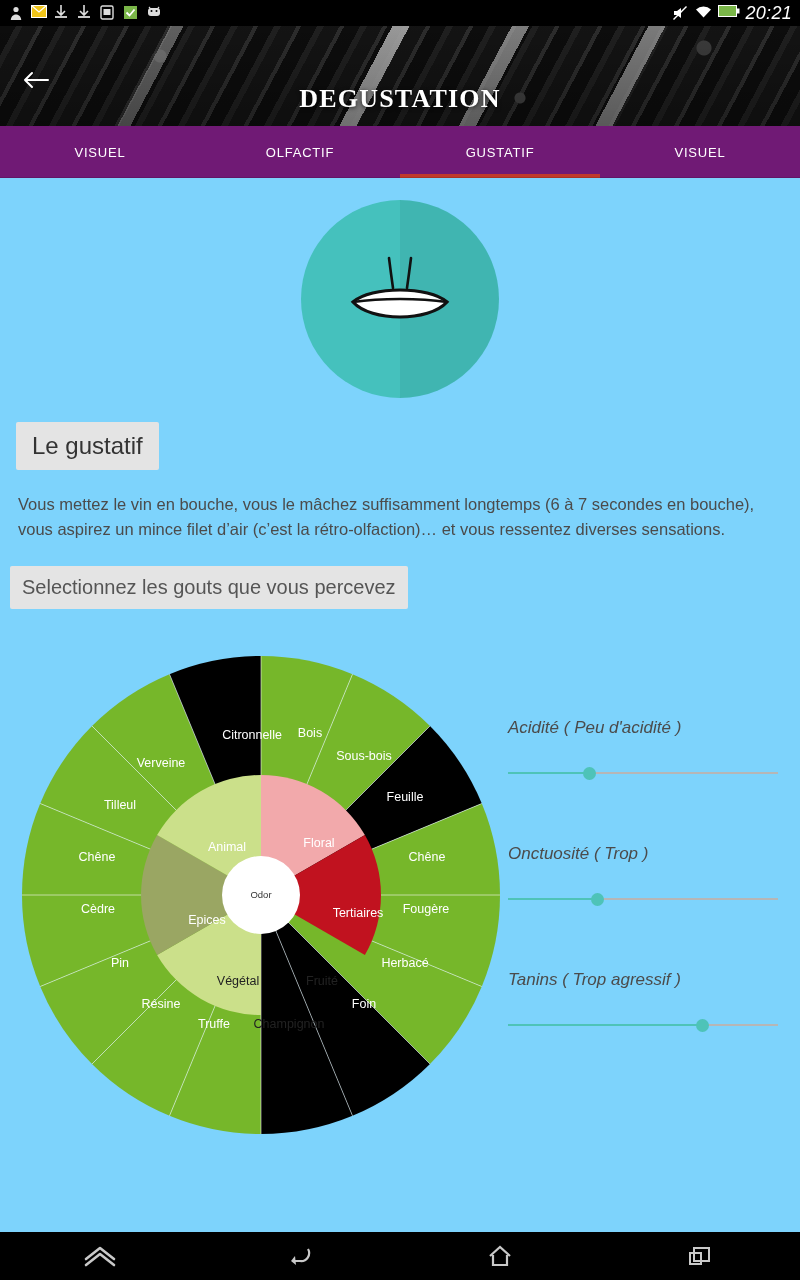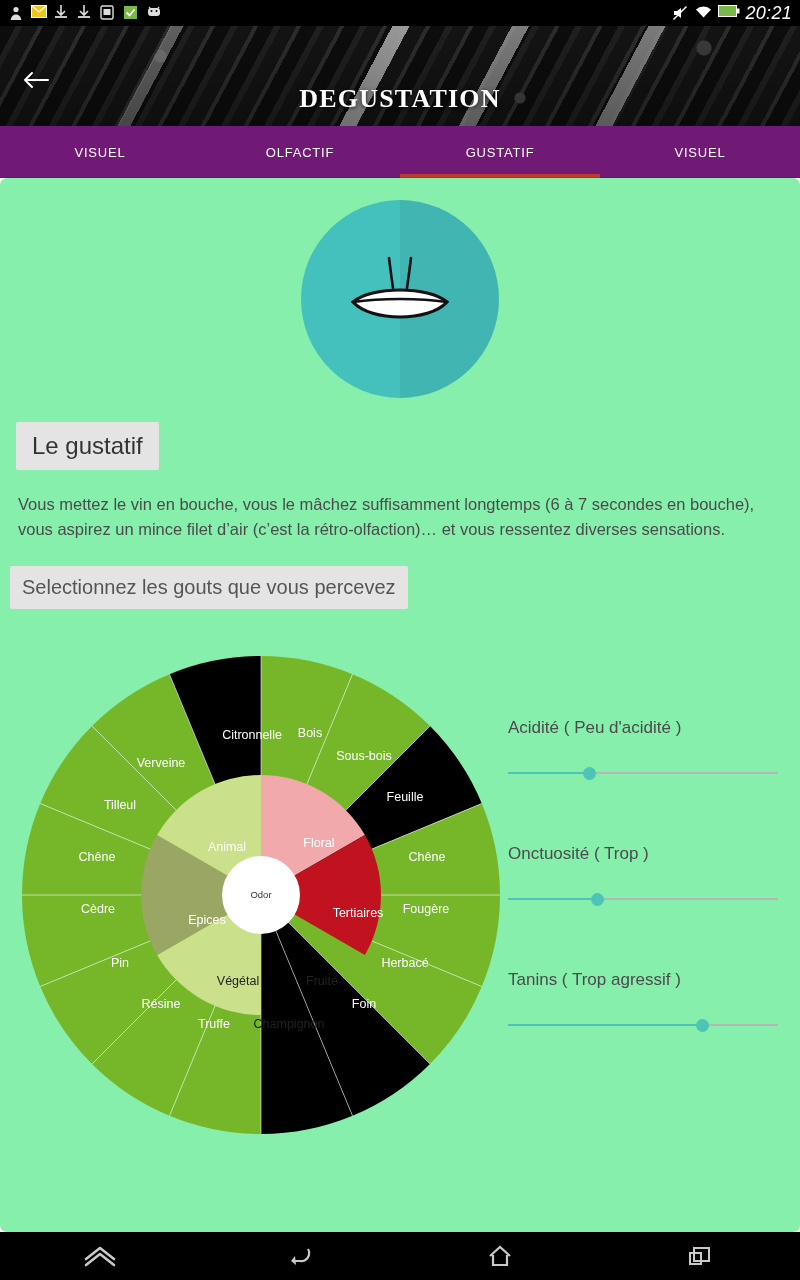--- a/index.html
+++ b/index.html
@@ -133,23 +133,22 @@
     background: #c0392b;
   }
 
   
   .content {
     position: absolute;
     top: 178px;
     left: 0;
     right: 0;
     bottom: 48px;
-    background: #86efac;
+    background: #7dd3fc;
     overflow: hidden;
-    border-radius: 7px;
   }
 
   .hero-circle {
     width: 198px;
     height: 198px;
     border-radius: 50%;
     background: #45c1bd;
     margin: 22px auto 0;
     position: relative;
   }
@@ -214,20 +213,21 @@
     font-size: 9.5px;
     fill: #333333;
   }
 
   
   .sliders {
     position: absolute;
     left: 508px;
     top: 540px;
     width: 270px;
+    font-style: italic;
   }
   .slider-group { margin-bottom: 62px; }
   .slider-title {
     font-size: 17px;
     color: #4b4b4b;
     margin-bottom: 26px;
   }
   .slider-track {
     position: relative;
     height: 18px;

